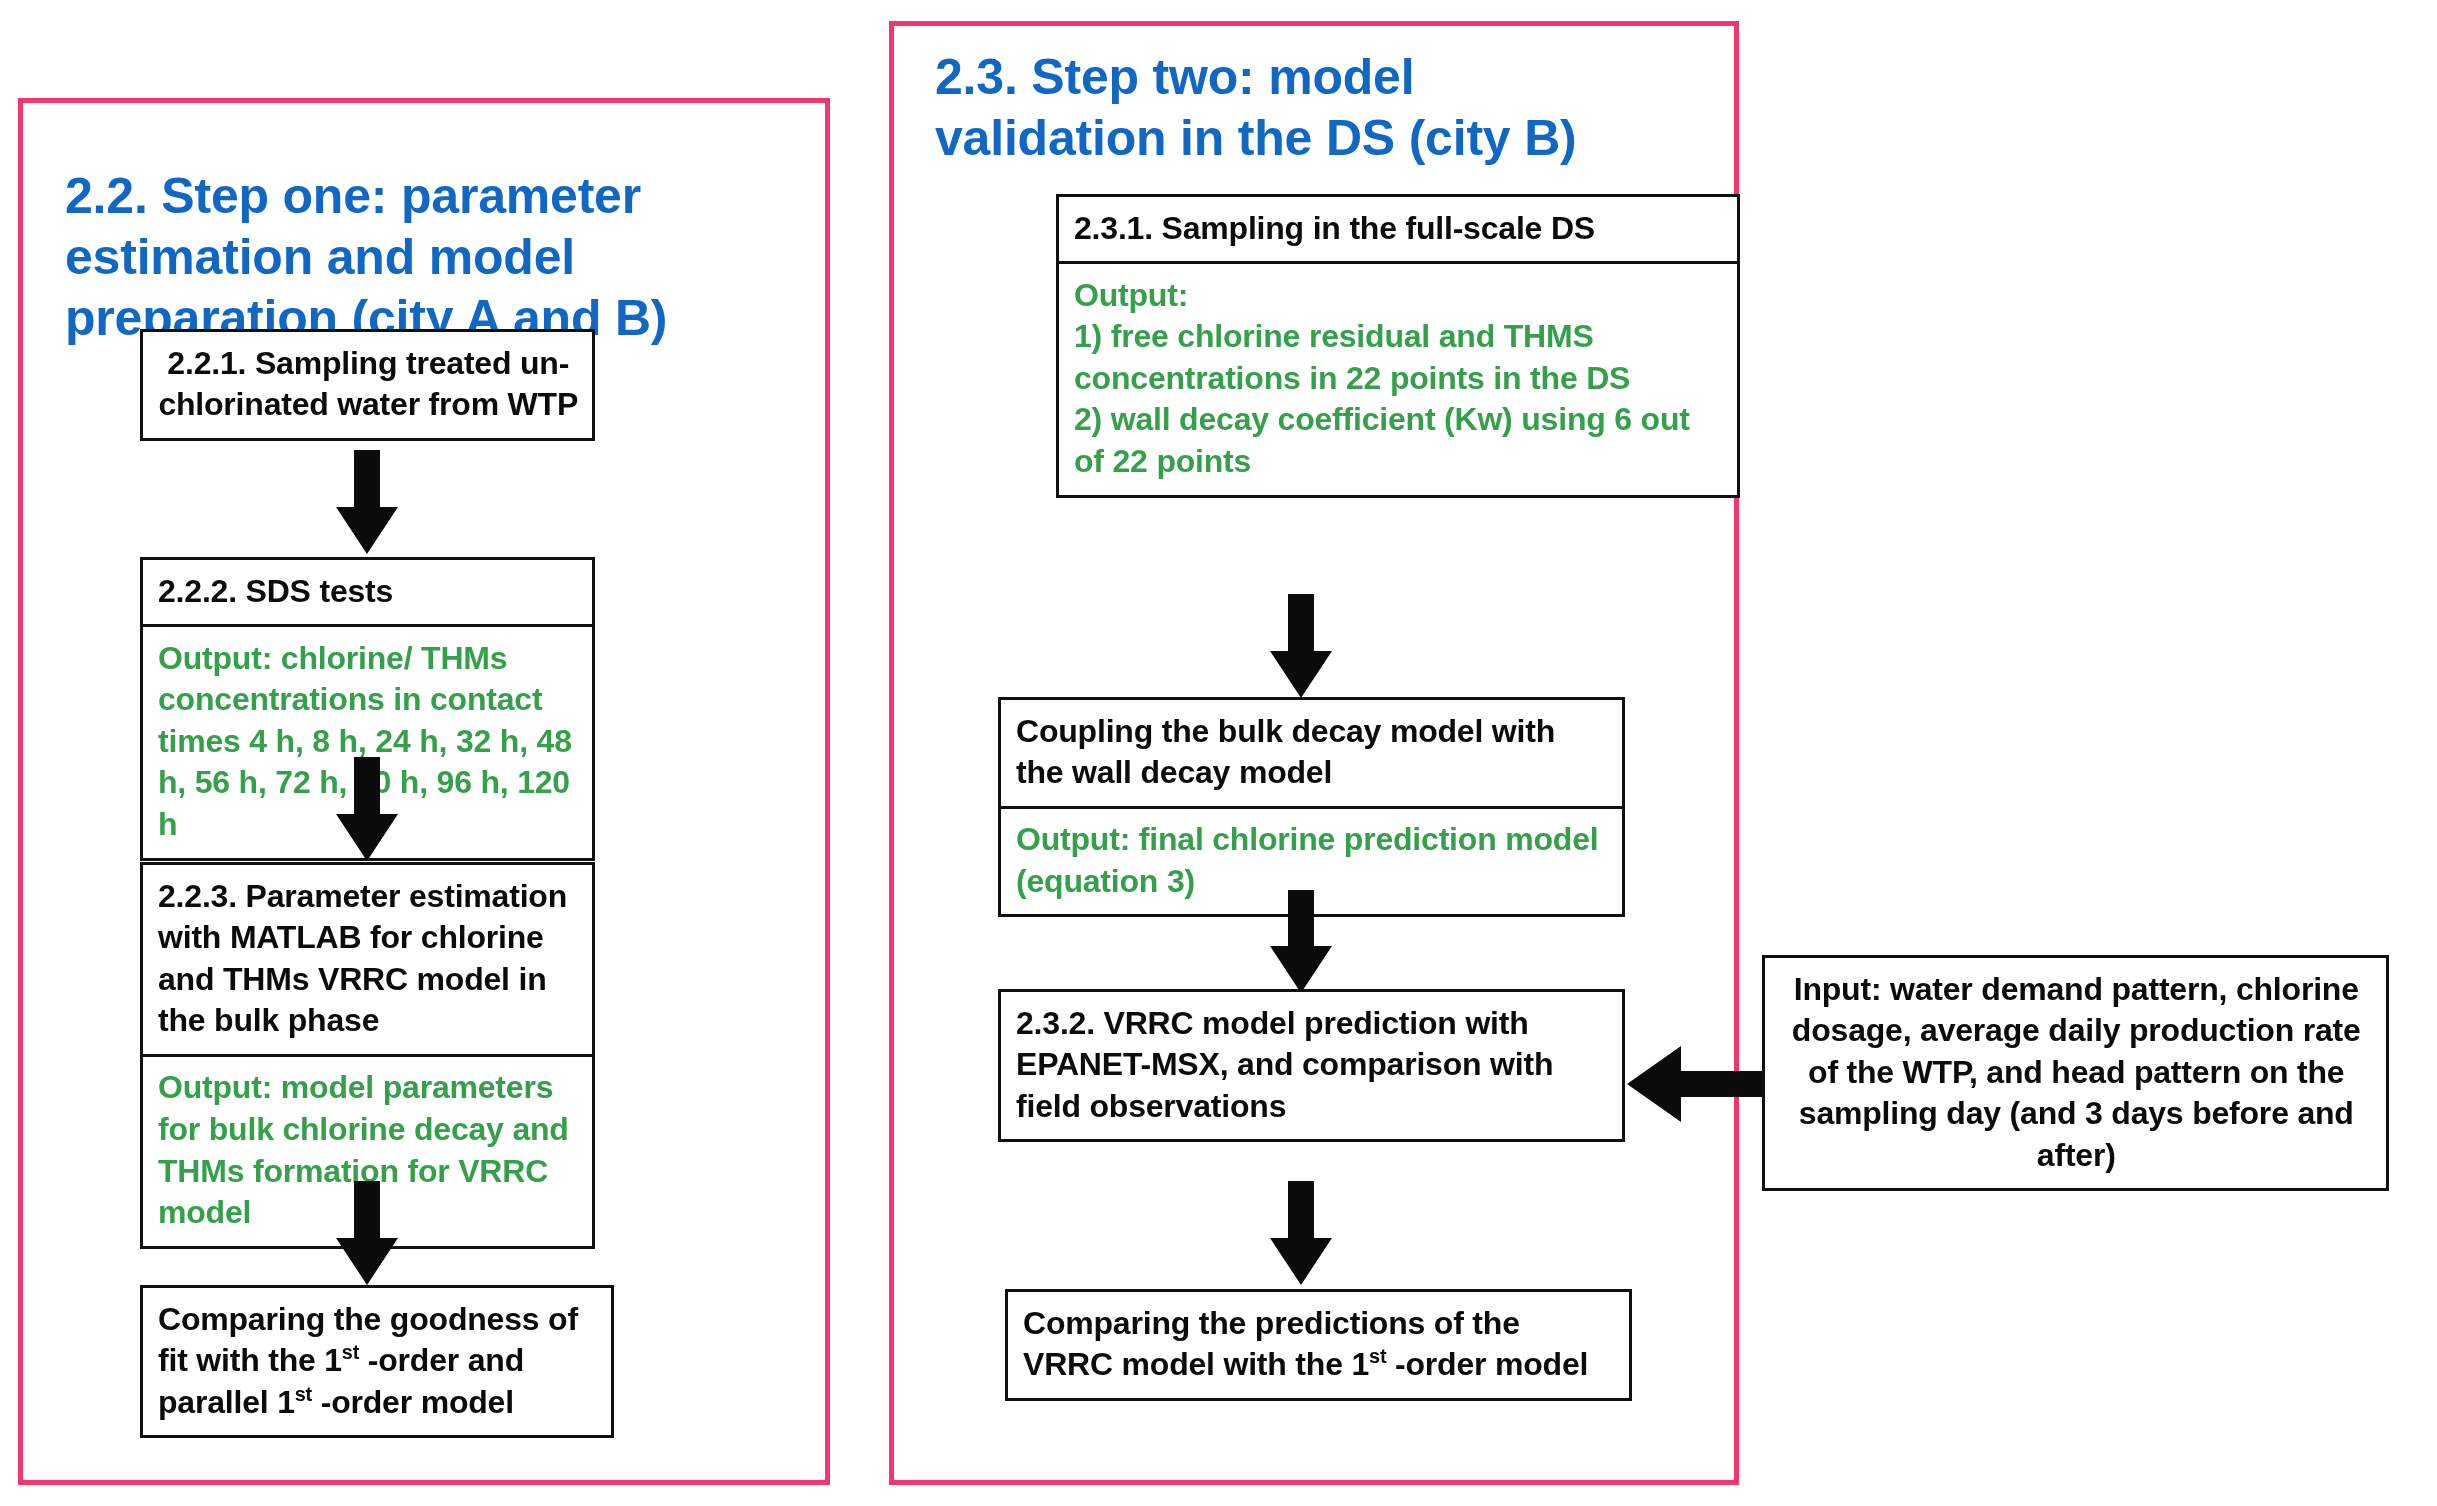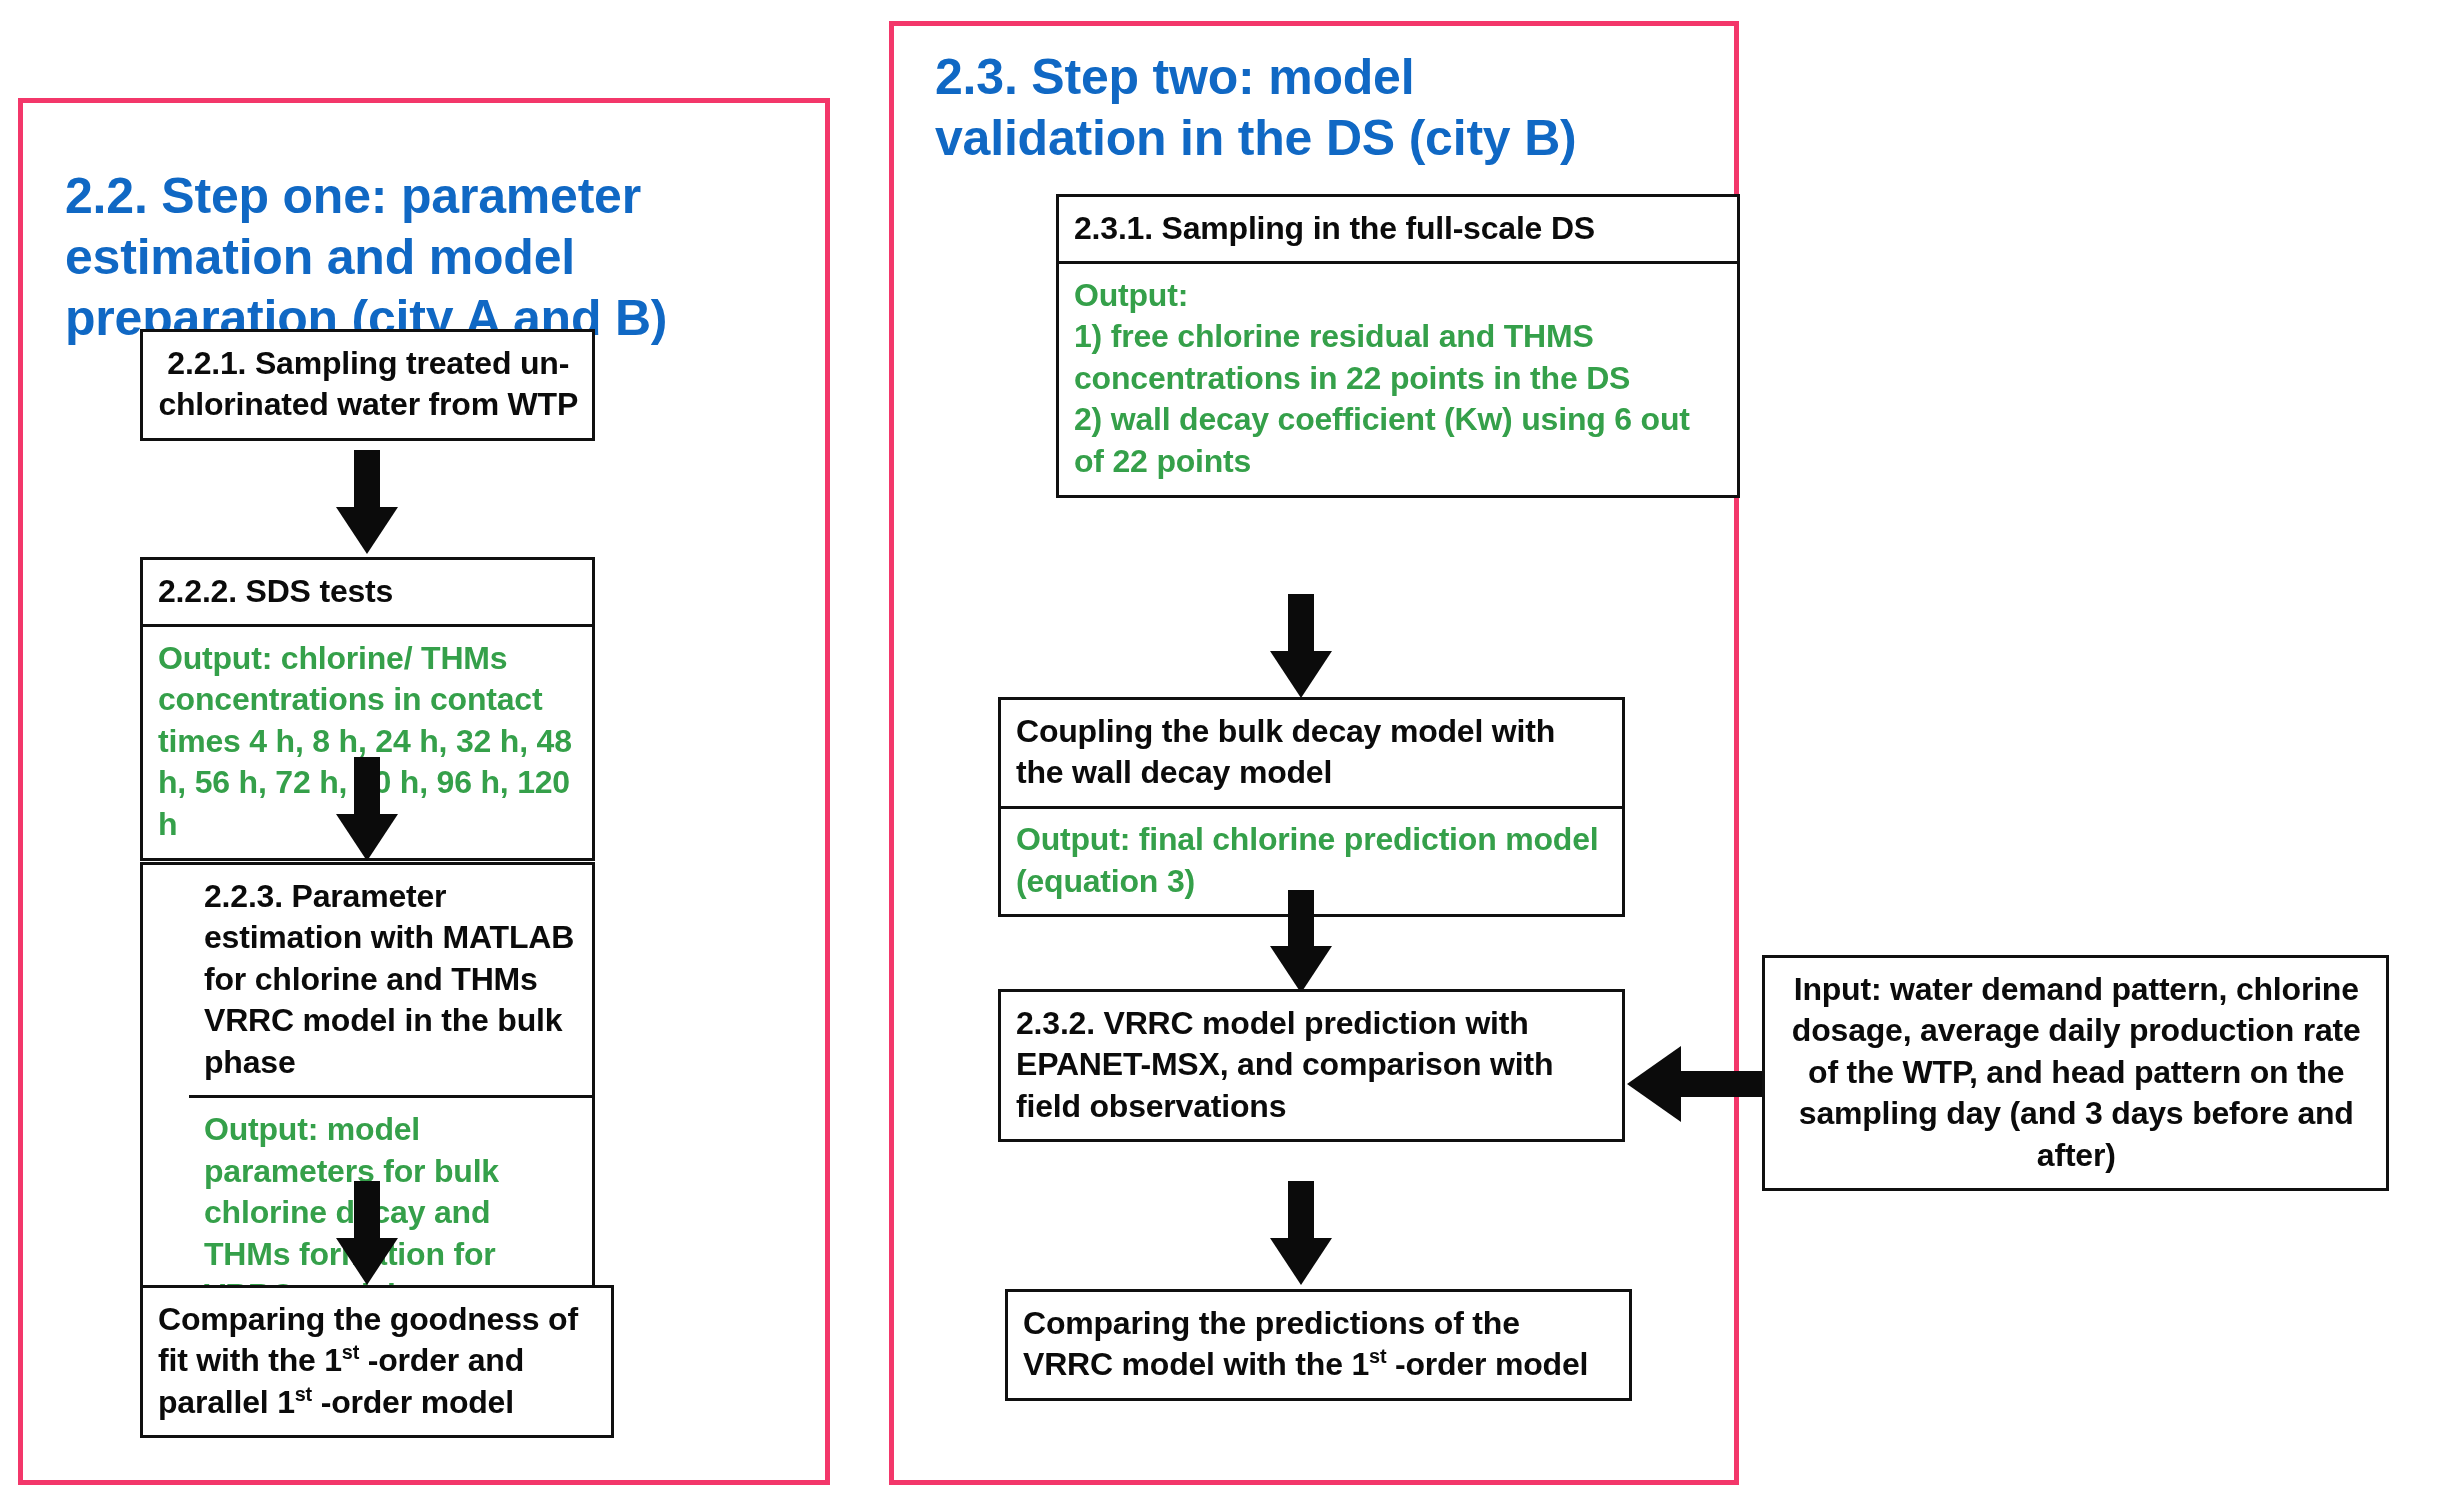--- a/index.html
+++ b/index.html
@@ -60,21 +60,21 @@
   .box-seg.green {
     color: #35A04A;
   }
   .box-seg.divider-top {
     border-top: 3.8px solid #101010;
   }
 
   
   #box-l1 { left: 140px; top: 329px;  width: 455px; text-align: center; }
   #box-l2 { left: 140px; top: 557px;  width: 455px; }
-  #box-l3 { left: 140px; top: 862px; width: 455px; padding-left: 46px; }
+  #box-l3 { left: 140px; top: 862px; width: 455px; }
   #box-l4 { left: 140px; top: 1285px; width: 474px; }
 
   
   #box-r1 { left: 1056px; top: 194px;  width: 684px; }
   #box-r2 { left: 998px; top: 697px;  width: 627px; }
   #box-r3 { left: 998px; top: 989px; width: 627px; }
   #box-r4 { left: 998px; top: 1289px; width: 627px; margin-left: 7px; }
   #box-input { left: 1762px; top: 955px; width: 627px; text-align: center; }
   .arrow-shaft {
     position: absolute;

